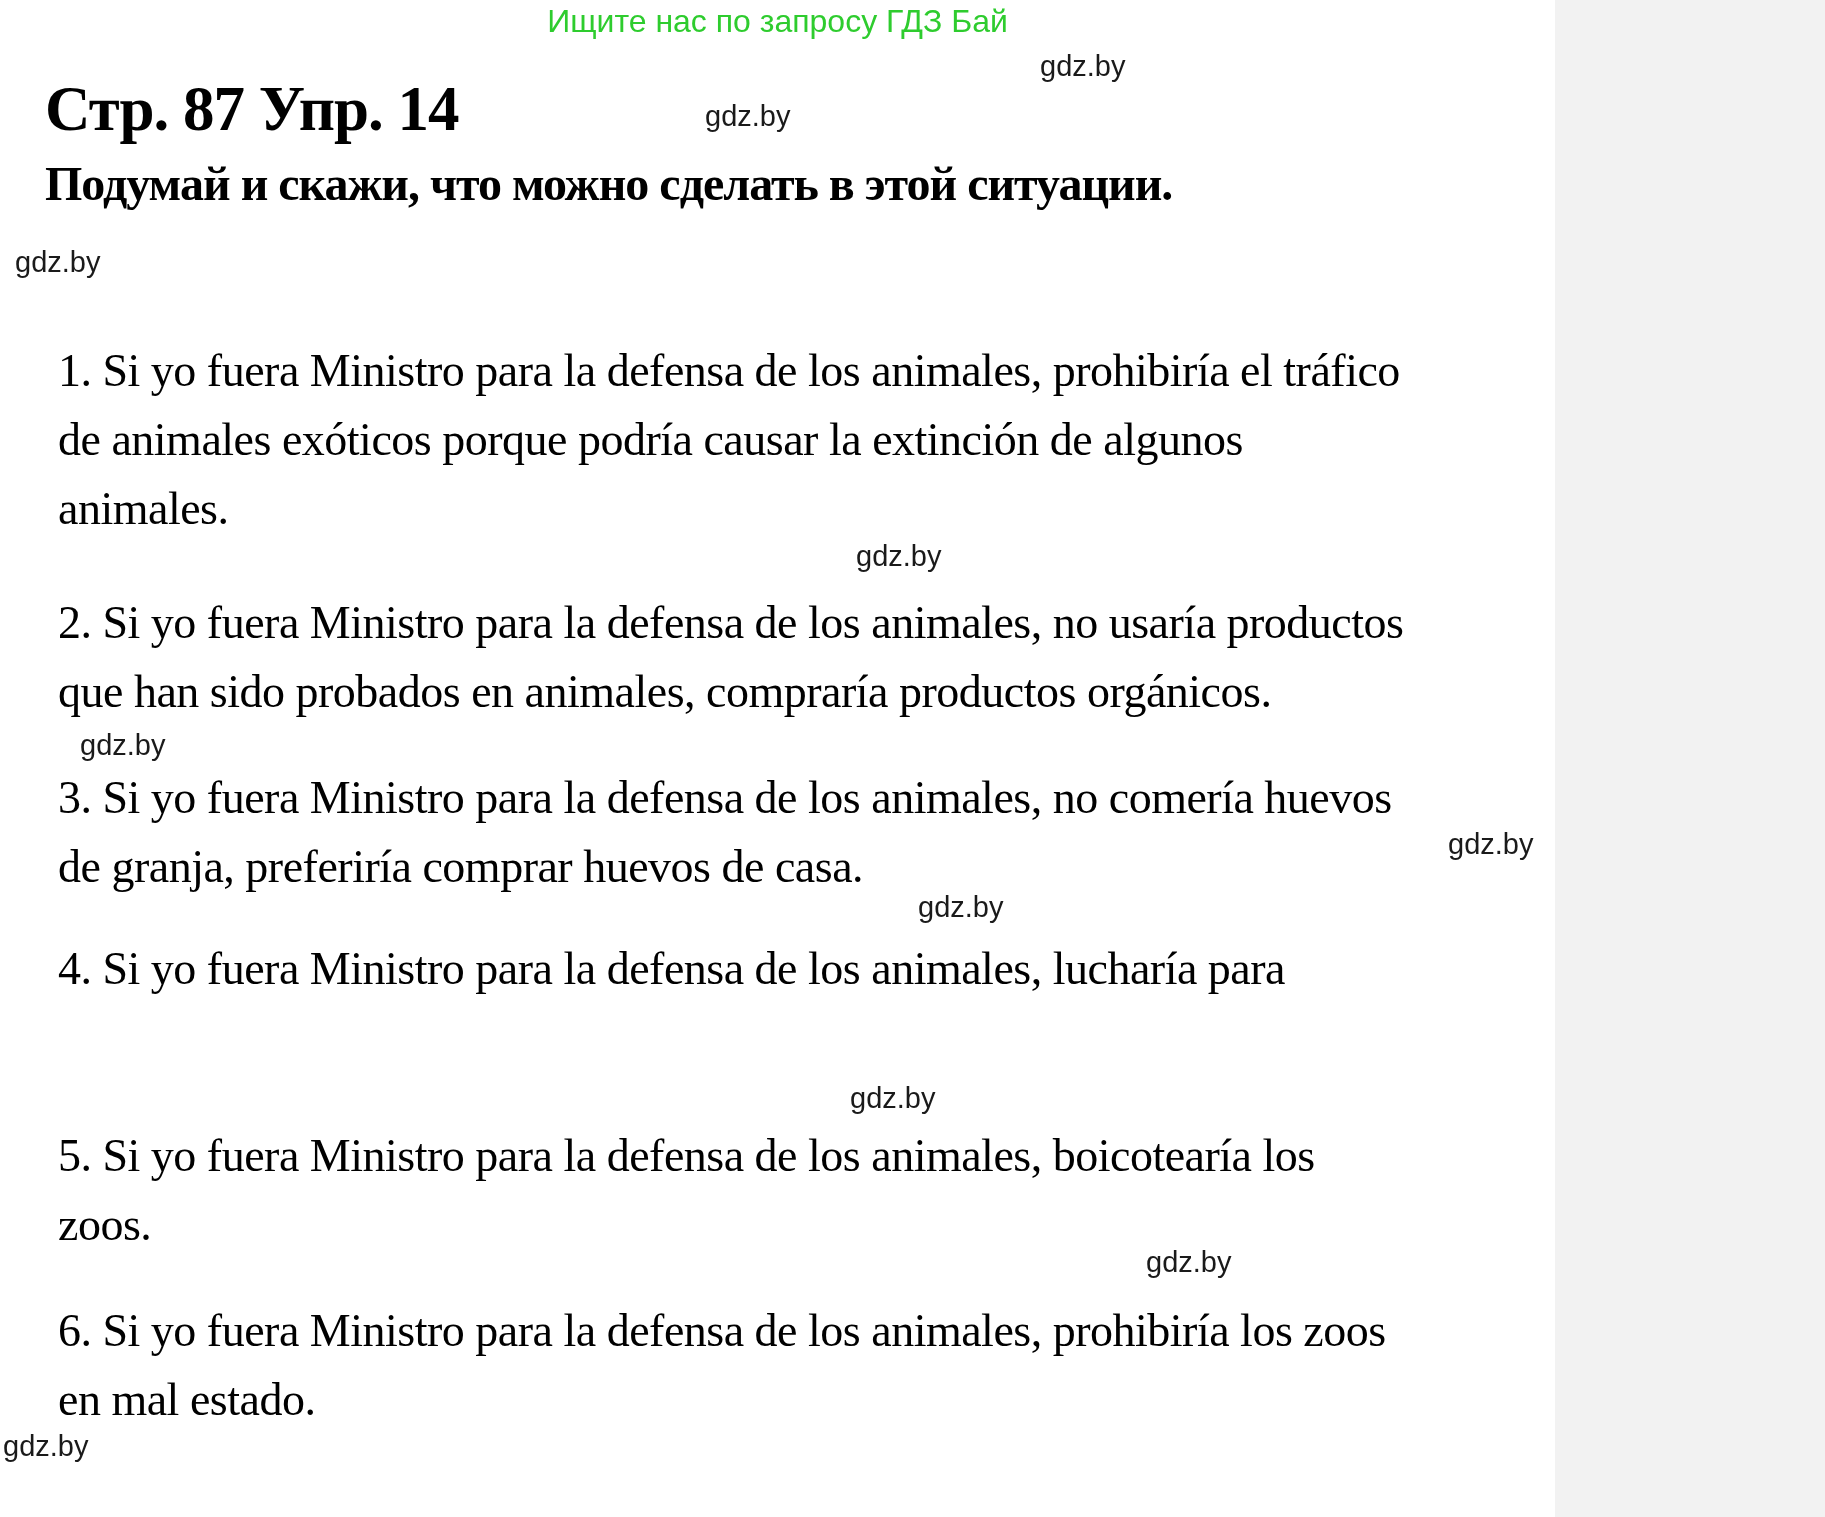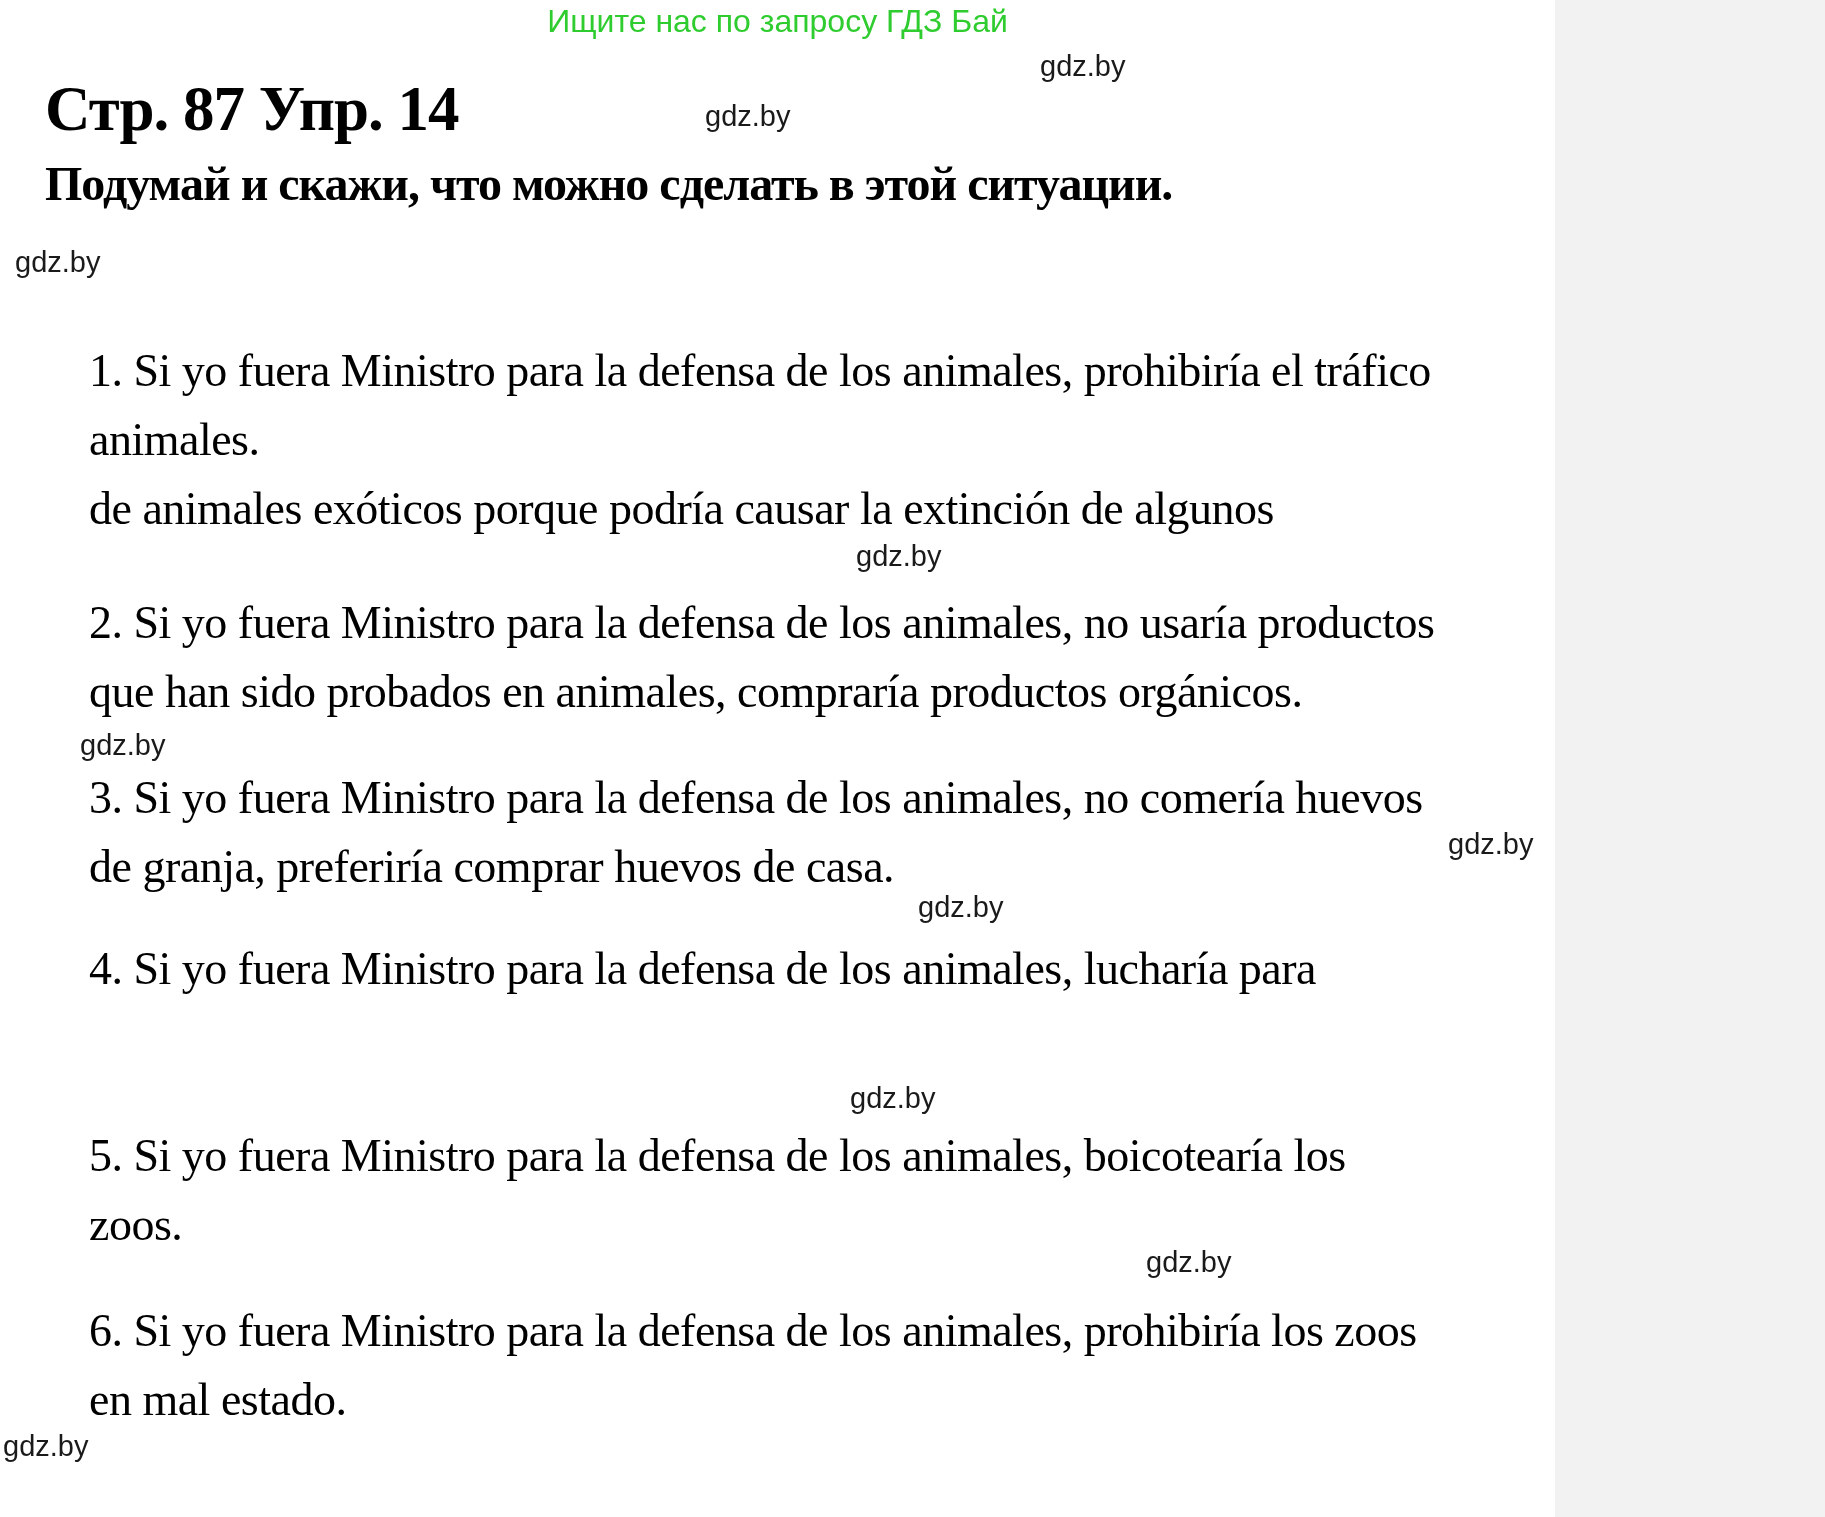--- a/index.html
+++ b/index.html
@@ -42,21 +42,21 @@
     font-size:48px;font-weight:bold;line-height:56px;
     color:var(--ink);white-space:nowrap;
     letter-spacing:-1px;
   }
   .para{
     position:absolute;left:58px;
     font-size:46px;line-height:69px;
     color:var(--ink);
     letter-spacing:-0.5px;
   }
-  .para .line{white-space:nowrap;margin-left:31px;}
+  .para .line{white-space:nowrap;}
   .footer{
     position:absolute;left:370px;top:1474px;width:1000px;
     text-align:center;
     font-family:"Liberation Sans",sans-serif;
     font-size:31px;
     color:var(--footer-color);
     white-space:pre;
   }
 </style>
 </head>
@@ -71,22 +71,22 @@
   <div class="doc-title">Стр. 87 Упр. 14</div>
 
   <span class="wm" style="left:705px;top:100px">gdz.by</span>
 
   <div class="doc-heading">Подумай и скажи, что можно сделать в этой ситуации.</div>
 
   <span class="wm" style="left:15px;top:246px">gdz.by</span>
 
   <div class="para" style="top:336px">
     <div class="line">1. Si yo fuera Ministro para la defensa de los animales, prohibiría el tráfico</div>
+    <div class="line">de animales exóticos porque podría causar la extinción de algunos</div>
     <div class="line">animales.</div>
-    <div class="line">de animales exóticos porque podría causar la extinción de algunos</div>
   </div>
 
   <span class="wm" style="left:1705px;top:436px">gdz.by</span>
   <span class="wm" style="left:856px;top:540px">gdz.by</span>
 
   <div class="para" style="top:588px">
     <div class="line">2. Si yo fuera Ministro para la defensa de los animales, no usaría productos</div>
     <div class="line">que han sido probados en animales, compraría productos orgánicos.</div>
   </div>
 

